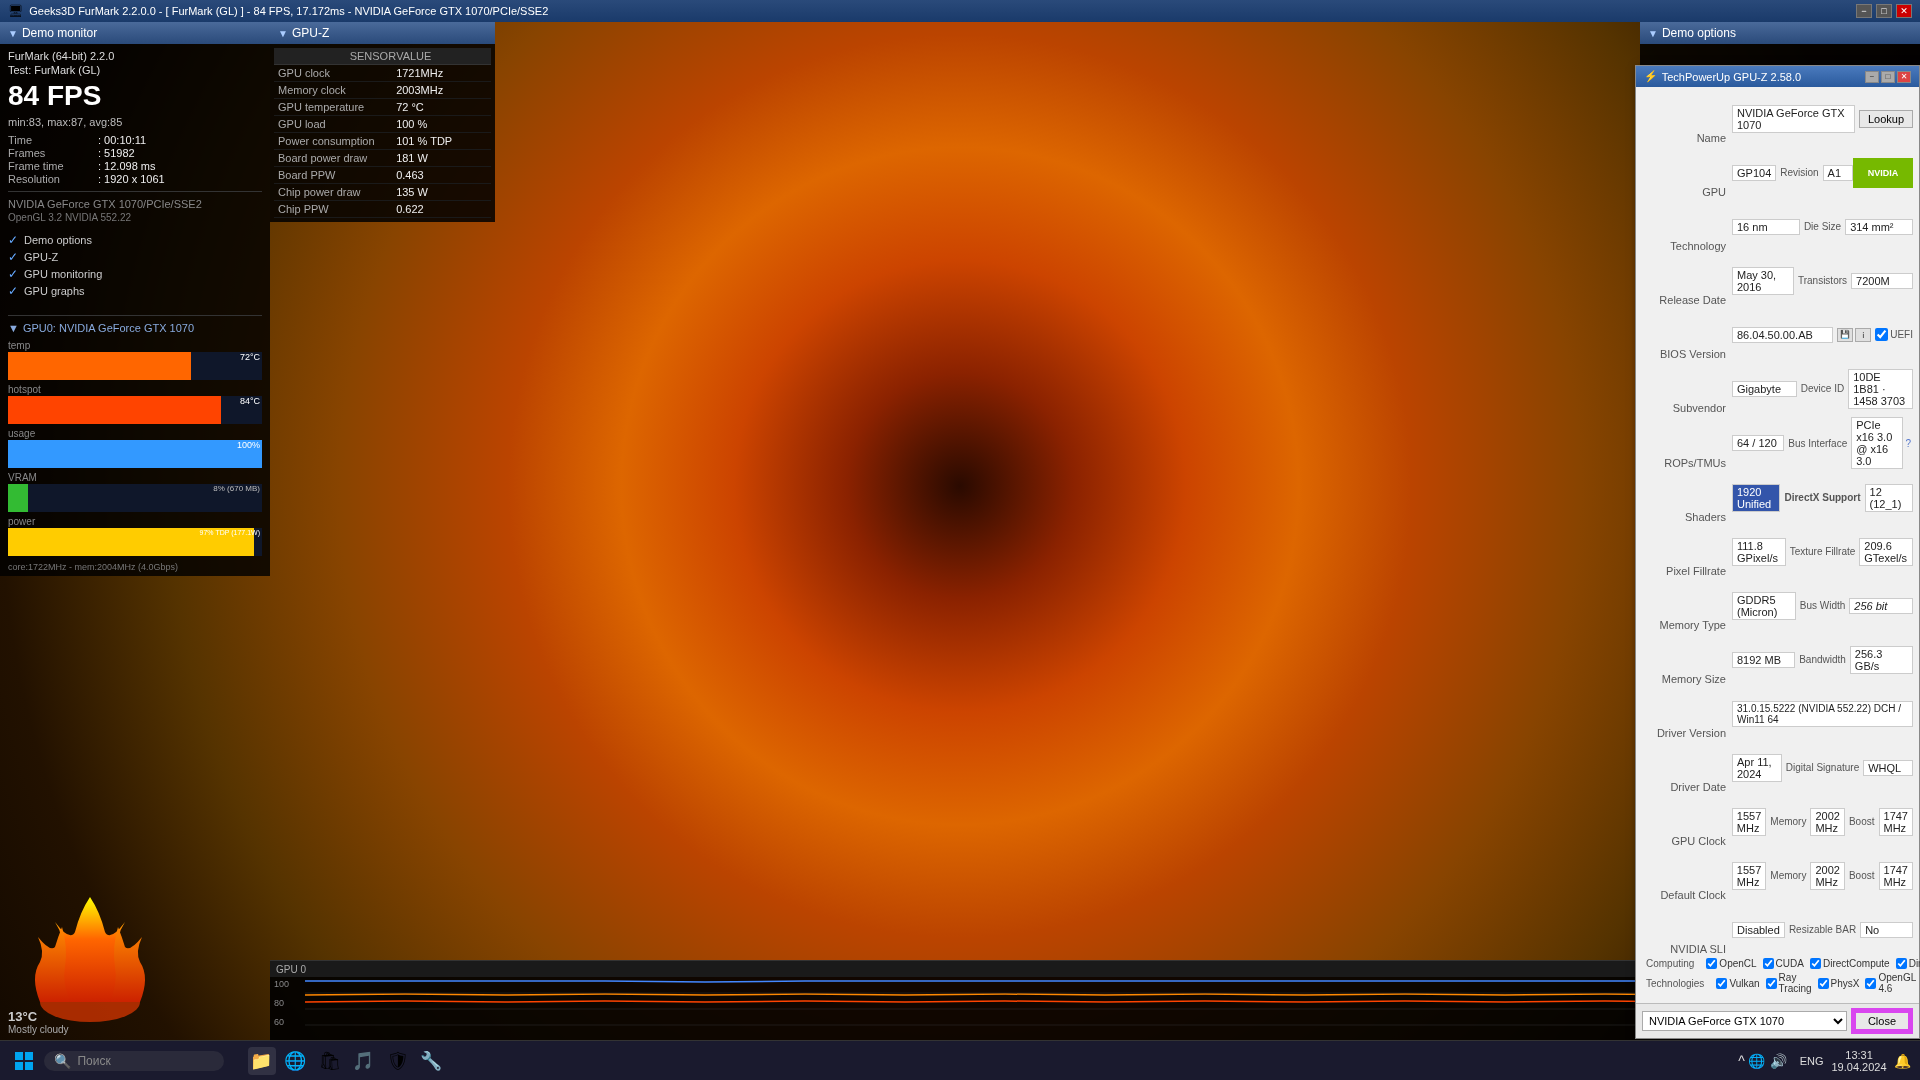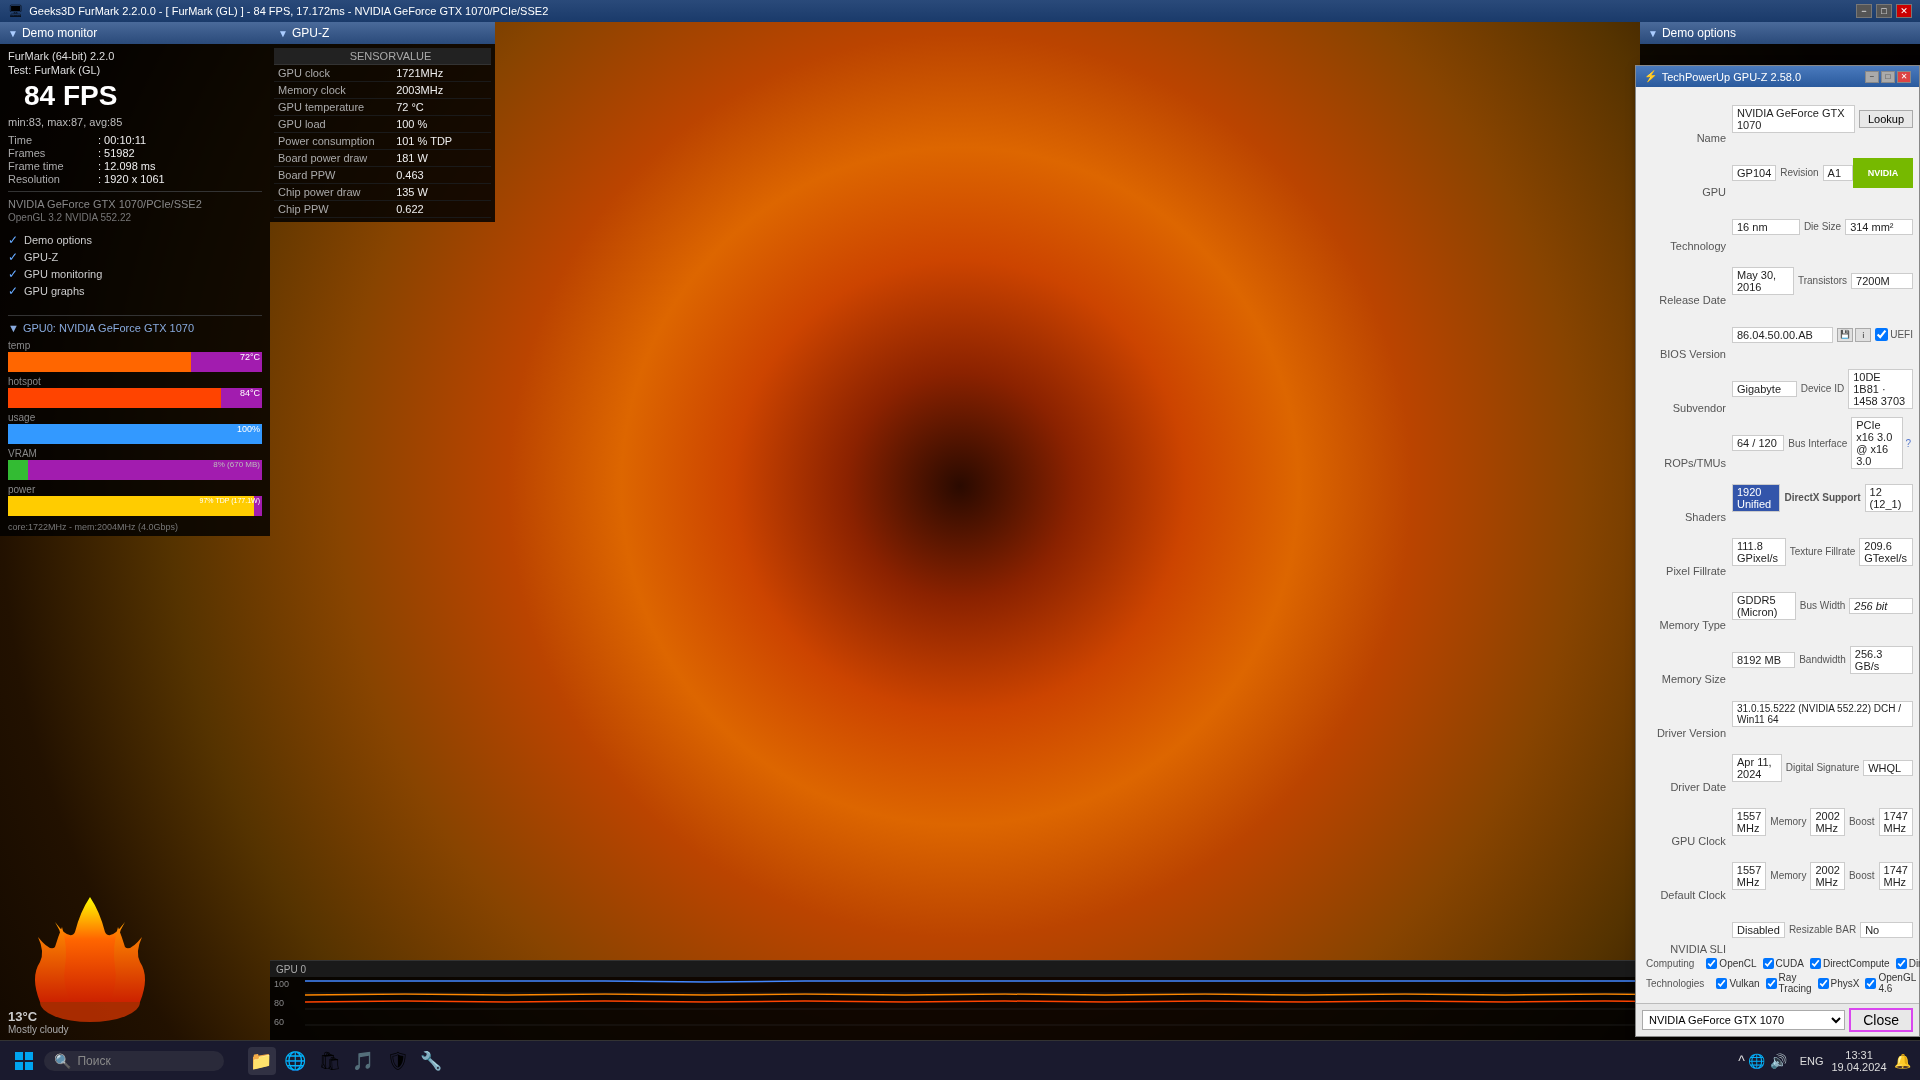--- a/index.html
+++ b/index.html
@@ -112,21 +112,21 @@
     .demo-title-line {
       font-size: 11px;
       color: #ddd;
       margin-bottom: 2px;
     }
 
     .fps-big {
       font-size: 28px;
       font-weight: bold;
       color: white;
-      margin: 4px 16px;
+      margin: 4px 0;
     }
 
     .fps-stats {
       font-size: 11px;
       color: #bbb;
       margin-bottom: 6px;
     }
 
     .stat-row {
       display: flex;
@@ -190,22 +190,22 @@
       margin-bottom: 4px;
     }
 
     .metric-label {
       font-size: 10px;
       color: #888;
       margin-bottom: 1px;
     }
 
     .bar-container {
-      height: 20px;
-      background: #a21caf;
+      height: 28px;
+      background: #0f172a;
       position: relative;
     }
 
     .bar-fill {
       height: 100%;
       position: absolute;
       left: 0;
     }
 
     .bar-fill.temp { background: #ff6600; }
@@ -472,24 +472,24 @@
     .gpuz-select {
       flex: 1;
       font-size: 11px;
       padding: 2px;
       background: white;
       border: 1px solid #aaa;
     }
 
     .close-btn {
       background: #e8e8e8;
-      border: 2px solid #d946ef;
+      border: 5px solid #d946ef;
       padding: 2px 12px;
       cursor: pointer;
-      font-size: 14px;
+      font-size: 11px;
     }
 
     
     #gpu-graph-panel {
       position: absolute;
       bottom: 40px;
       left: 270px;
       right: 0;
       height: 80px;
       background: rgba(0,0,0,0.9);

